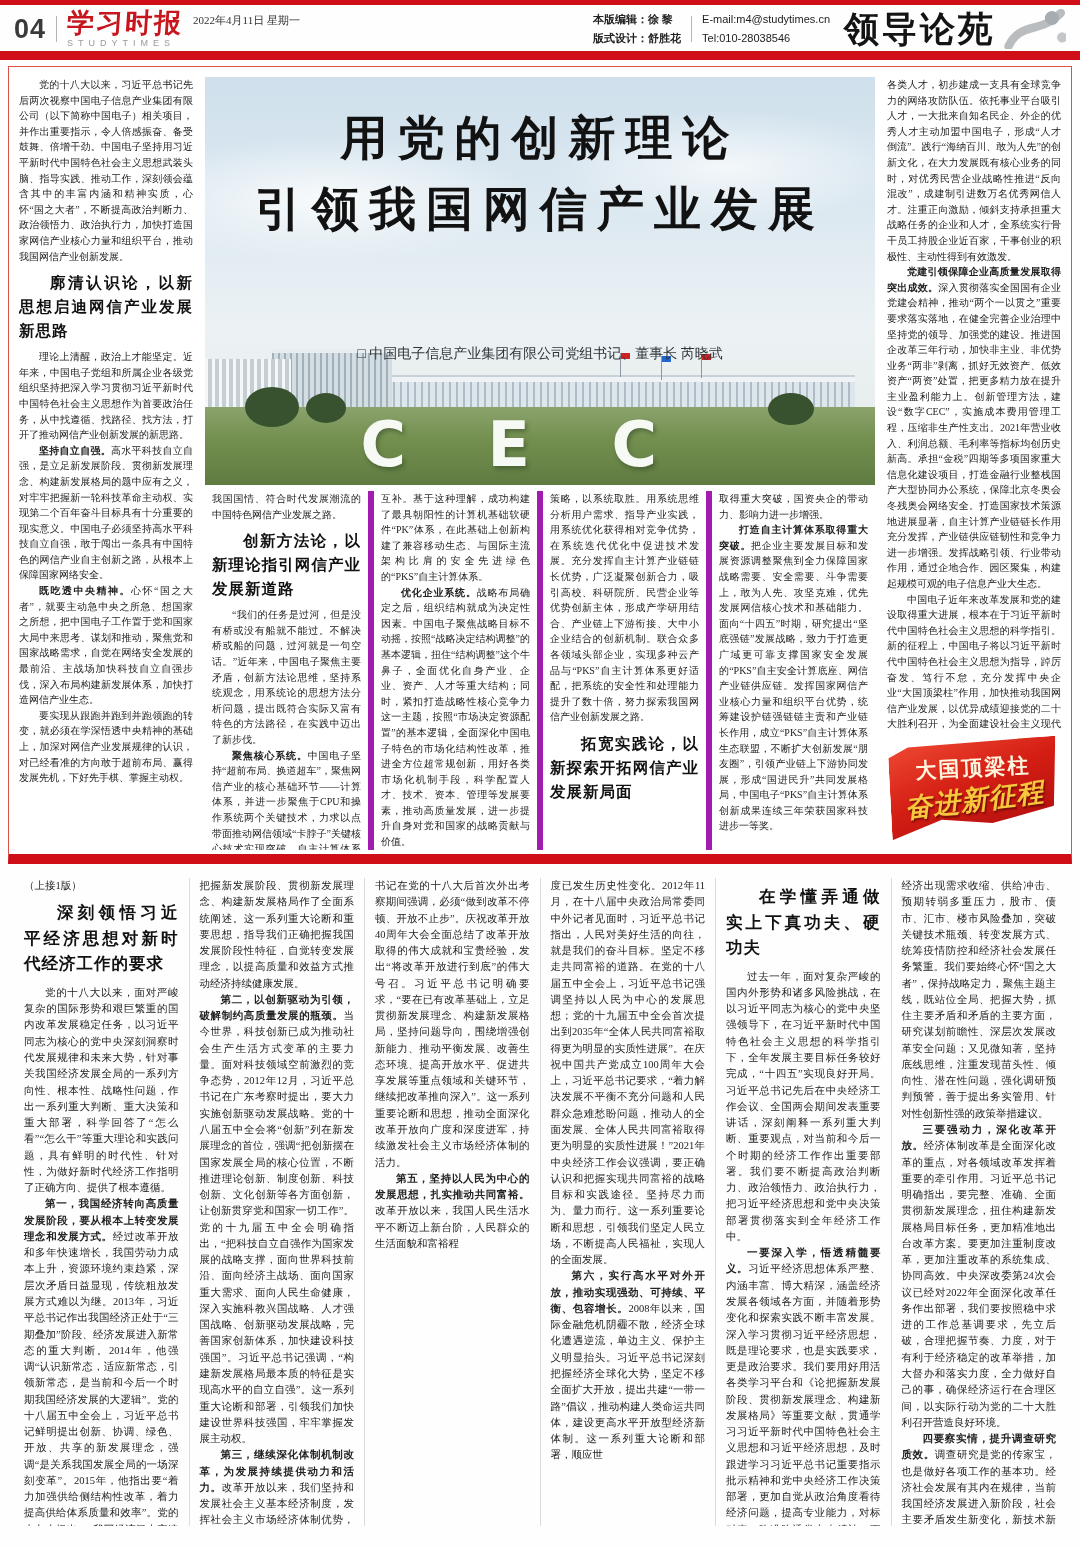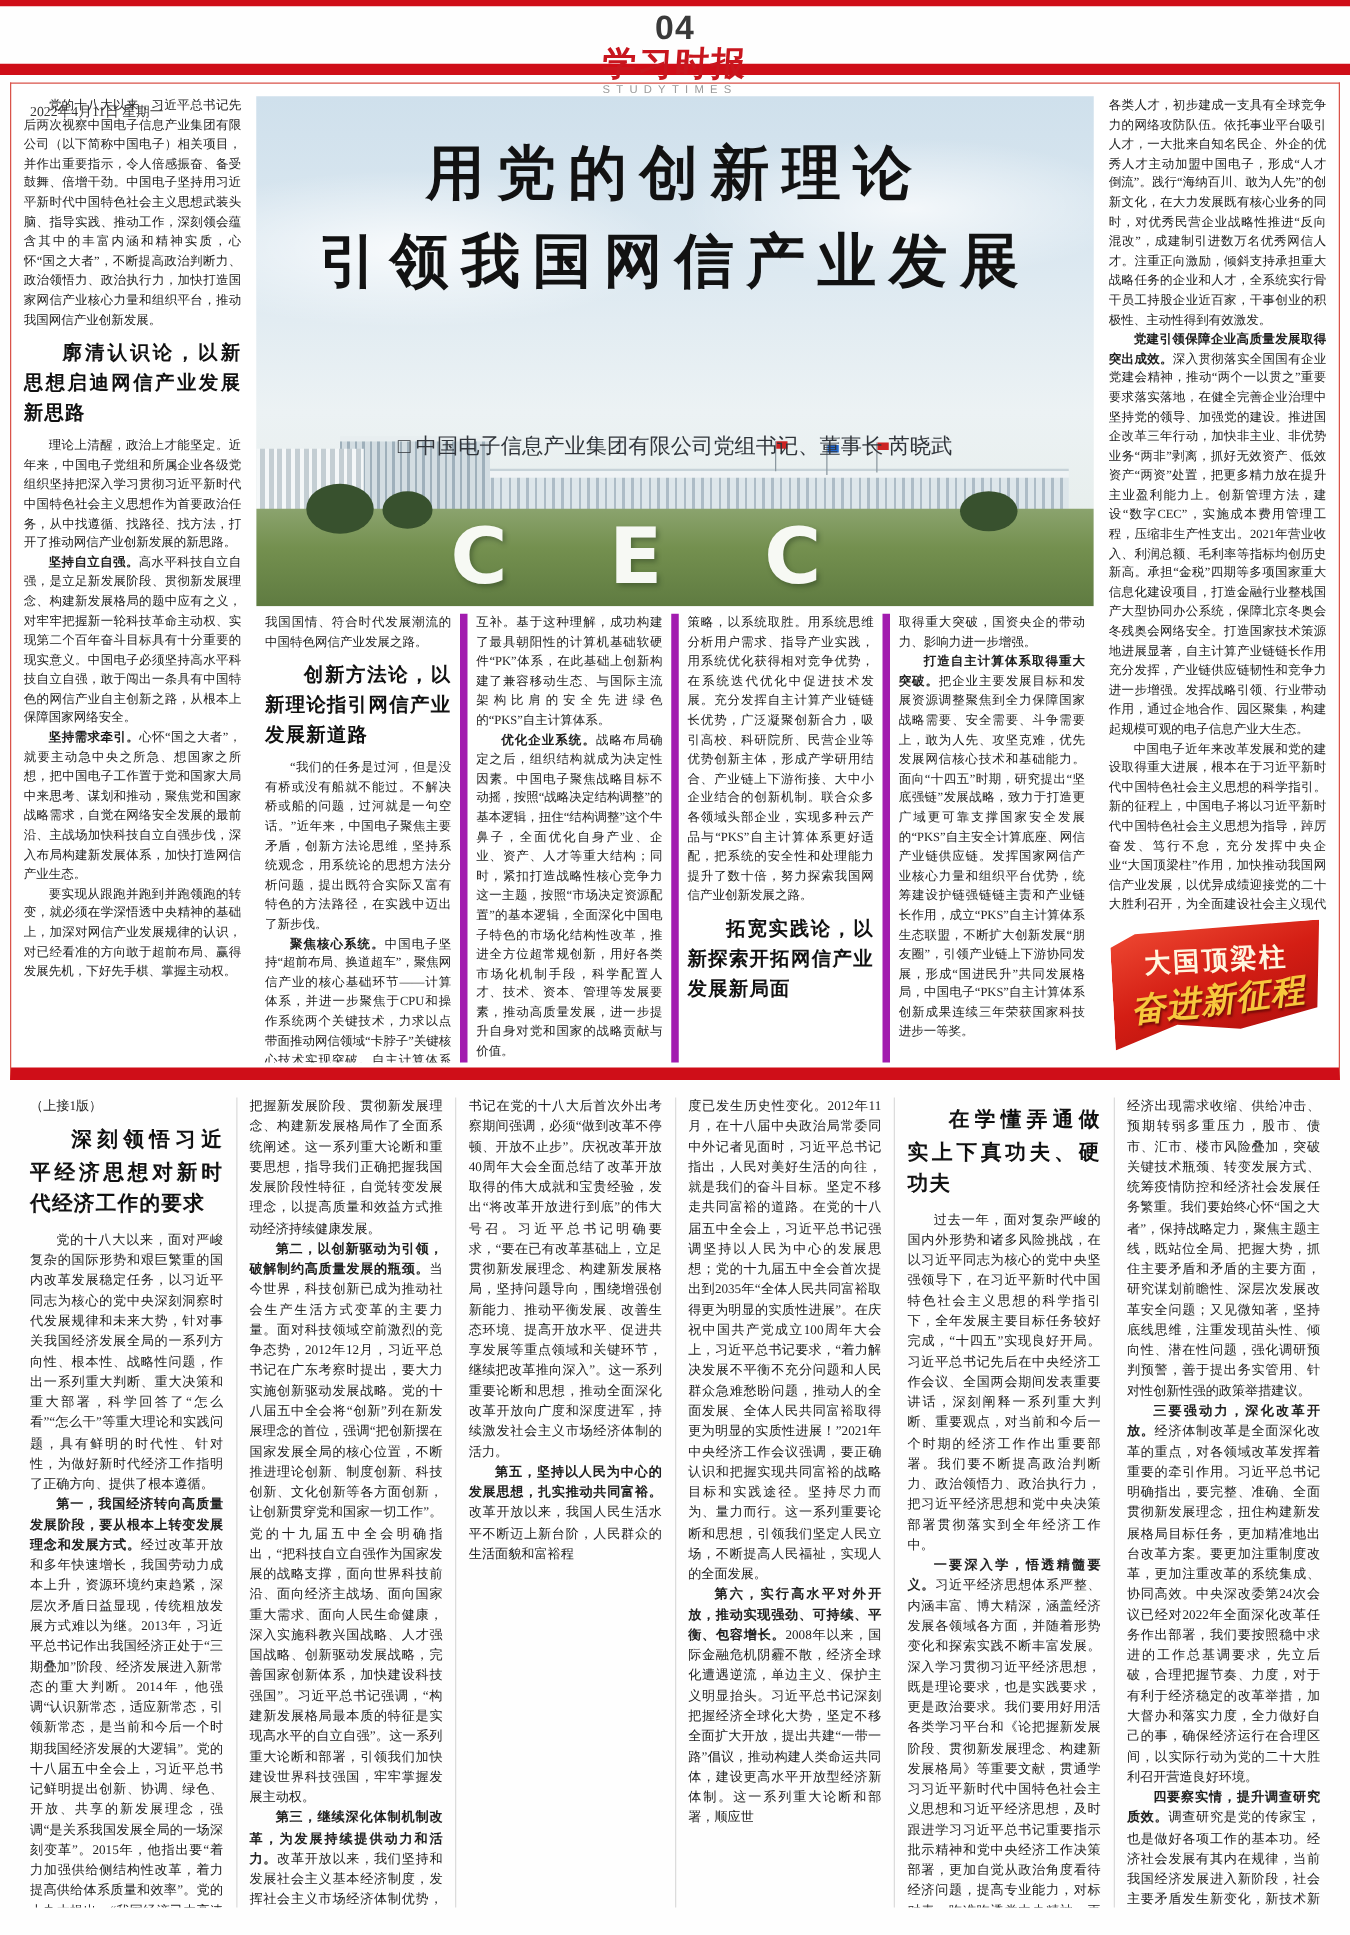--- a/index.html
+++ b/index.html
@@ -4,21 +4,21 @@
 <style>
   * { margin:0; padding:0; box-sizing:border-box; }
   html,body { background:#e9e9e9; }
   .page {
     position:relative; width:1080px; height:1548px; margin:0 auto;
     background:#fefefe; overflow:hidden;
     font-family:"Liberation Serif","DejaVu Serif",serif; color:#1d1d1d;
   }
   
   .topline { height:5px; background:#cf0e18; }
-  .hdr { display:flex; align-items:center; height:46px; padding:2px 14px 0 14px;flex-direction:column; }
+  .hdr { display:flex; align-items:center; height:46px; padding:2px 14px 0 14px; }
   .pageno { font-family:"Liberation Sans",sans-serif; font-size:27px; font-weight:700; color:#3a3a3a; letter-spacing:1px; }
   .vrule { width:1px; height:26px; background:#b5b5b5; margin:0 10px; }
   .brand { line-height:1; }
   .brand .cn { font-size:27px; font-weight:900; color:#c8161e; letter-spacing:2px; transform:skewX(-4deg); display:inline-block; }
   .brand .en { font-family:"Liberation Sans",sans-serif; font-size:9px; color:#999; letter-spacing:5px; margin-top:2px; }
   .dateblk { font-size:11px; color:#333; margin-left:10px; align-self:flex-start; padding-top:6px; }
   .spacer { flex:1; }
   .editors { font-size:11px; font-weight:700; color:#222; line-height:1.7; white-space:nowrap; }
   .contact { font-family:"Liberation Sans",sans-serif; font-size:11px; color:#222; line-height:1.7; white-space:nowrap; }
   .secttl { font-family:"Liberation Sans",sans-serif; font-size:35px; font-weight:900; color:#141414; letter-spacing:3px; margin:0 6px 0 14px; }
@@ -60,21 +60,21 @@
       radial-gradient(ellipse 300px 90px at 18% 30%, rgba(255,255,255,.8), rgba(255,255,255,0) 70%),
       radial-gradient(ellipse 260px 80px at 78% 22%, rgba(255,255,255,.7), rgba(255,255,255,0) 70%),
       linear-gradient(180deg,#cfe0ec 0%,#dde9f1 35%,#ecf2f4 62%,#e3ebe6 100%);
   }
   .headline { position:absolute; top:30px; left:0; right:0; text-align:center; z-index:5; }
   .headline .l1, .headline .l2 {
     font-family:"Liberation Sans",sans-serif; font-weight:900; color:#121212; letter-spacing:10px;
   }
   .headline .l1 { font-size:47px; }
   .headline .l2 { font-size:47px; margin-top:8px; }
-  .byline { position:absolute; top:268px; left:0; right:0; text-align:center; font-size:17px; color:#30343a; z-index:5;font-family:Liberation Serif, serif; }
+  .byline { position:absolute; top:268px; left:0; right:0; text-align:center; font-size:14px; color:#30343a; z-index:5;font-family:Liberation Serif, serif; }
   .building {
     position:absolute; left:3%; right:3%; top:300px; height:64px; z-index:1;
     background:repeating-linear-gradient(90deg,#adbcc6 0 2px,#dde6ea 2px 7px);
     border-top:5px solid #eff3f5; box-shadow:0 -2px 0 #c6d2d8;
   }
   .tower {
     position:absolute; left:10%; top:272px; width:120px; height:92px; z-index:2;
     background:repeating-linear-gradient(90deg,#9fb0bb 0 2px,#d3dde2 2px 6px);
     border-top:4px solid #e8eef0;
   }
@@ -152,21 +152,21 @@
   </header>
 
   <div class="redbar"></div>
 
   <section class="mainbox">
     <div class="scol">
         <p>党的十八大以来，习近平总书记先后两次视察中国电子信息产业集团有限公司（以下简称中国电子）相关项目，并作出重要指示，令人倍感振奋、备受鼓舞、倍增干劲。中国电子坚持用习近平新时代中国特色社会主义思想武装头脑、指导实践、推动工作，深刻领会蕴含其中的丰富内涵和精神实质，心怀“国之大者”，不断提高政治判断力、政治领悟力、政治执行力，加快打造国家网信产业核心力量和组织平台，推动我国网信产业创新发展。</p>
         <h3 class="chead">廓清认识论，以新思想启迪网信产业发展新思路</h3>
         <p>理论上清醒，政治上才能坚定。近年来，中国电子党组和所属企业各级党组织坚持把深入学习贯彻习近平新时代中国特色社会主义思想作为首要政治任务，从中找遵循、找路径、找方法，打开了推动网信产业创新发展的新思路。</p>
         <p><strong class="lead">坚持自立自强。</strong>高水平科技自立自强，是立足新发展阶段、贯彻新发展理念、构建新发展格局的题中应有之义，对牢牢把握新一轮科技革命主动权、实现第二个百年奋斗目标具有十分重要的现实意义。中国电子必须坚持高水平科技自立自强，敢于闯出一条具有中国特色的网信产业自主创新之路，从根本上保障国家网络安全。</p>
-        <p><strong class="lead">坚持需求牵引。</strong>心怀“国之大者”，就要主动急中央之所急、想国家之所想，把中国电子工作置于党和国家大局中来思考、谋划和推动，聚焦党和国家战略需求，自觉在网络安全发展的最前沿、主战场加快科技自立自强步伐，深入布局构建新发展体系，加快打造网信产业生态。</p>
+        <p><strong class="lead">既吃透中央精神。</strong>心怀“国之大者”，就要主动急中央之所急、想国家之所想，把中国电子工作置于党和国家大局中来思考、谋划和推动，聚焦党和国家战略需求，自觉在网络安全发展的最前沿、主战场加快科技自立自强步伐，深入布局构建新发展体系，加快打造网信产业生态。</p>
         <p>要实现从跟跑并跑到并跑领跑的转变，就必须在学深悟透中央精神的基础上，加深对网信产业发展规律的认识，对已经看准的方向敢于超前布局、赢得发展先机，下好先手棋、掌握主动权。</p>
       </div>
 
     <div class="center">
       <div class="photo">
         <div class="headline">
           <div class="l1">用党的创新理论</div>
           <div class="l2">引领我国网信产业发展</div>
         </div>
         <div class="byline">□ 中国电子信息产业集团有限公司党组书记、董事长  芮晓武</div>

